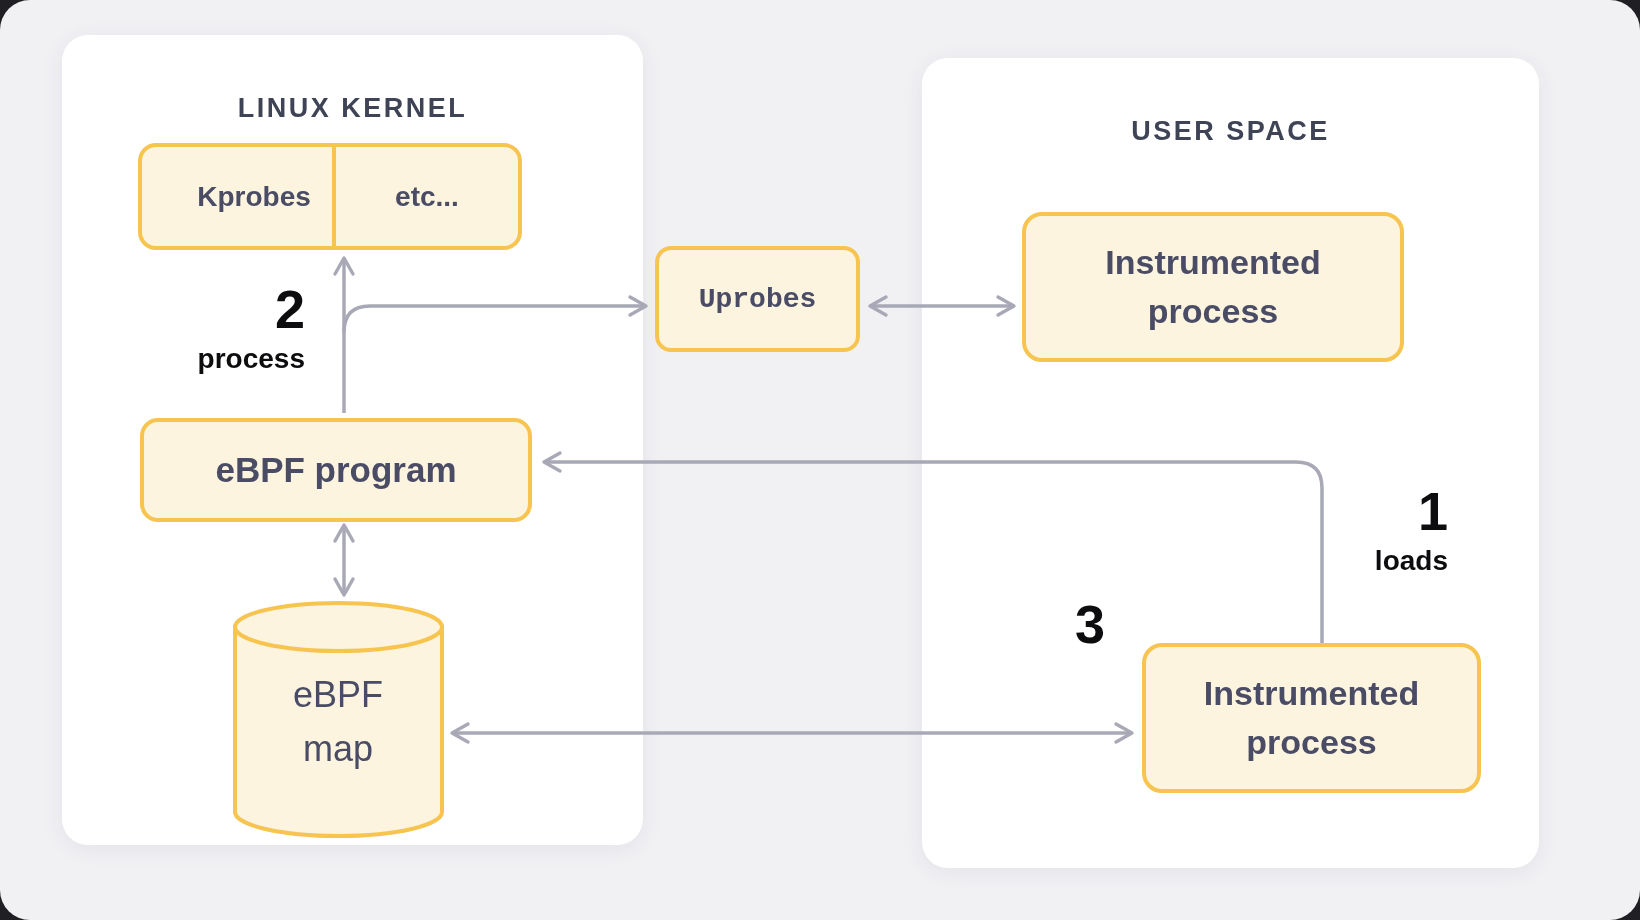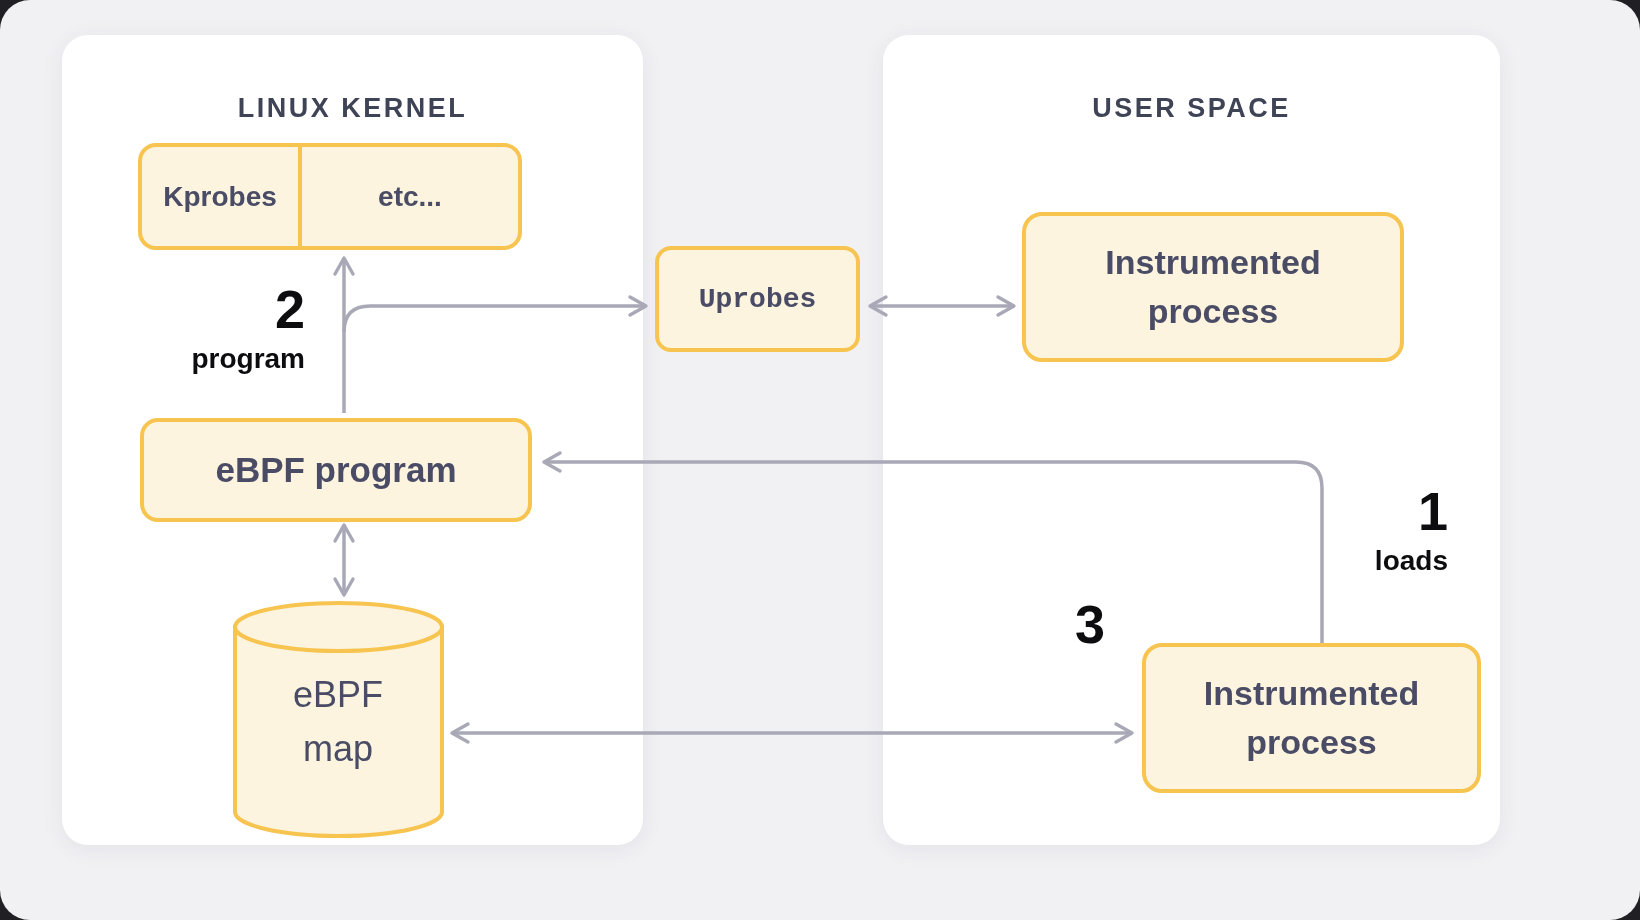--- a/index.html
+++ b/index.html
@@ -16,42 +16,42 @@
   body{font-family:"Liberation Sans","DejaVu Sans",sans-serif;}
   .canvas{
     position:relative;width:1640px;height:920px;
     background:var(--canvas-bg);border-radius:30px;overflow:hidden;
   }
   .panel{
     position:absolute;top:35px;height:810px;background:var(--panel-bg);
     border-radius:26px;box-shadow:0 4px 22px rgba(50,50,80,0.07);padding-left:31px;
   }
   .panel.left{left:62px;width:550px;}
-  .panel.right{left:883px;width:586px;}
+  .panel.right{left:922px;width:586px;margin-top:23px;}
   .panel-title{
     position:absolute;top:58px;left:0;width:100%;text-align:center;
     font-size:27px;font-weight:700;letter-spacing:2.5px;color:var(--title);
   }
   svg.arrows{position:absolute;left:0;top:0;z-index:1;}
   .node{
     position:absolute;z-index:2;background:var(--cream);
     border:4px solid var(--yellow);box-sizing:border-box;
     display:flex;align-items:center;justify-content:center;
     color:var(--slate);font-weight:700;text-align:center;
   }
   .probes-row{
     left:138px;top:143px;width:384px;height:107px;border-radius:18px;
     padding:0;align-items:stretch;
   }
   .probes-row .cell{
     display:flex;align-items:center;justify-content:center;
     font-size:28px;color:var(--slate);
   }
   .probes-row .cell + .cell{border-left:4px solid var(--yellow);}
-  .cell.c1{width:156px;} .cell.c2{width:100px;} .cell.c3{flex:1;}
+  .cell.c1{width:156px;padding-left:34px;} .cell.c2{width:100px;} .cell.c3{flex:1;}
   .ebpf-program{left:140px;top:418px;width:392px;height:104px;border-radius:18px;font-size:35px;}
   .uprobes{left:655px;top:246px;width:205px;height:106px;border-radius:16px;font-size:28px;font-family:Liberation Mono, monospace;}
   .instr-top{left:1022px;top:212px;width:382px;height:150px;border-radius:20px;font-size:34px;line-height:1.45;}
   .instr-bottom{left:1142px;top:643px;width:339px;height:150px;border-radius:20px;font-size:34px;line-height:1.45;}
   .instr-label{width:300px;}
   .map-label{
     position:absolute;z-index:2;left:268px;top:668px;width:140px;
     text-align:center;font-size:36px;line-height:1.5;font-weight:400;color:var(--slate);
   }
   .step{
@@ -117,19 +117,19 @@
   </div>
 
   <div class="map-label">eBPF map</div>
 
   <div class="step step-1">
     <div class="num">1</div>
     <div class="word">loads</div>
   </div>
   <div class="step step-2">
     <div class="num">2</div>
-    <div class="word">program</div>
+    <div class="word">process</div>
   </div>
   <div class="step step-3">
     <div class="num">3</div>
   </div>
 
 </div>
 
 </body></html>

